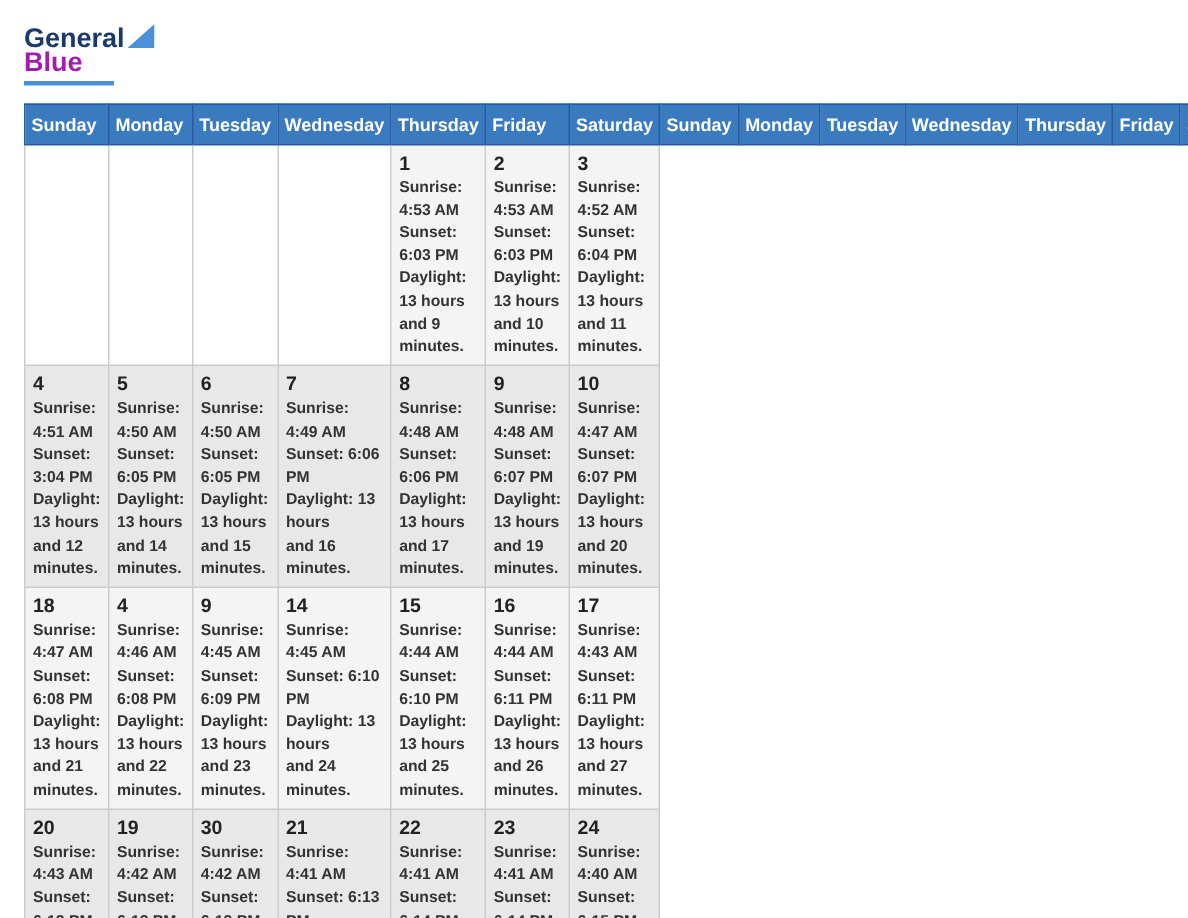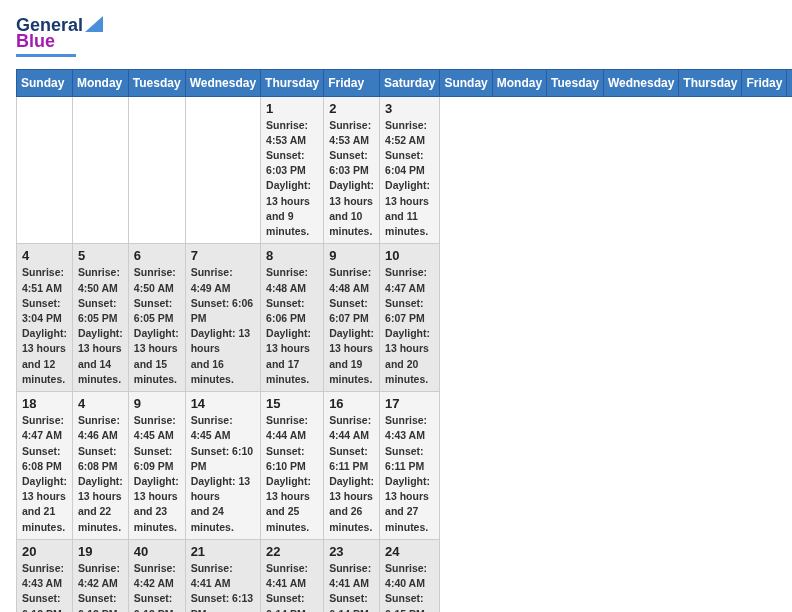--- a/index.html
+++ b/index.html
@@ -269,21 +269,21 @@
 and 29 minutes.</div>
         </td>
         <td>
           <div class="day-number">19</div>
           <div class="day-info" style="white-space: pre-line;">Sunrise: 4:42 AM
 Sunset: 6:12 PM
 Daylight: 13 hours
 and 29 minutes.</div>
         </td>
         <td>
-          <div class="day-number">40</div>
+          <div class="day-number">30</div>
           <div class="day-info" style="white-space: pre-line;">Sunrise: 4:42 AM
 Sunset: 6:13 PM
 Daylight: 13 hours
 and 30 minutes.</div>
         </td>
         <td>
           <div class="day-number">21</div>
           <div class="day-info" style="white-space: pre-line;">Sunrise: 4:41 AM
 Sunset: 6:13 PM
 Daylight: 13 hours

